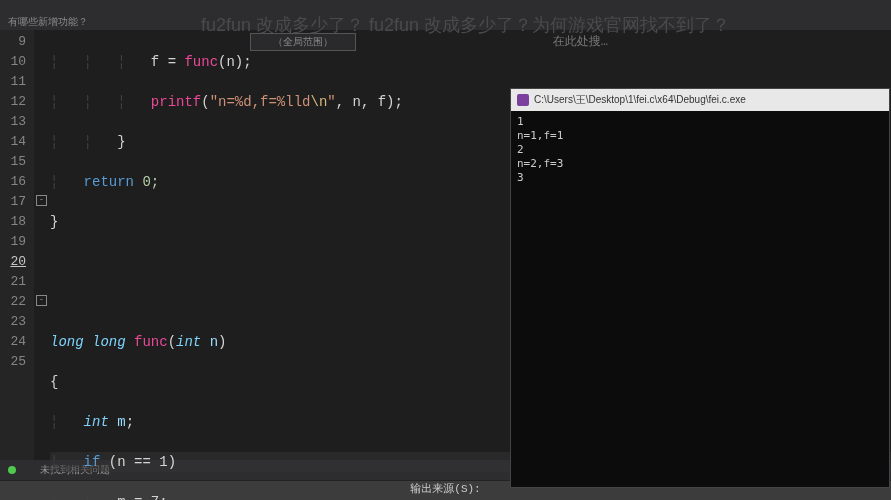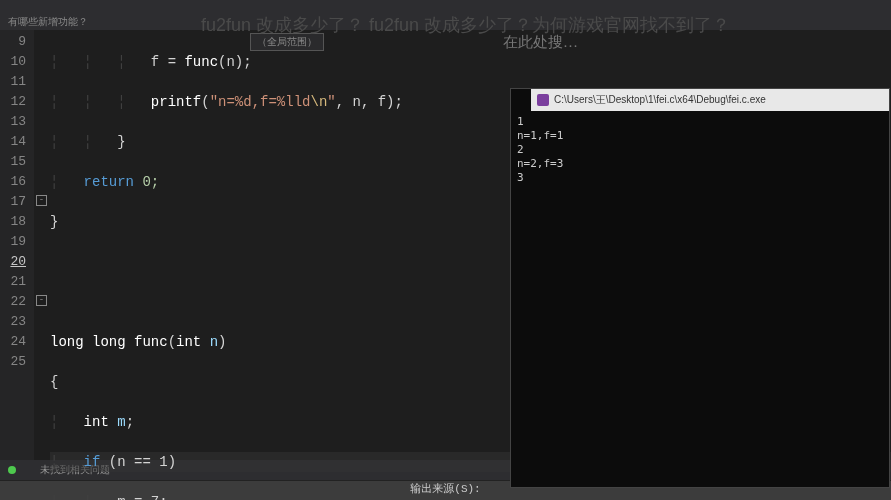--- a/index.html
+++ b/index.html
@@ -71,22 +71,22 @@
       padding-top: 2px;
       font-size: 14px;
       line-height: 20px;
       white-space: pre;
       position: relative;
     }
     .indent-guide {
       color: #404040;
     }
     .kw { color: #569cd6; }
-    .type { color: #ffffff; }
-    .func { color: #ffffff; text-align: right; }
+    .type { color: #7dd3fc; font-style: italic; }
+    .func { color: #ec4899; text-align: right; }
     .str { color: #ce9178; }
     .num { color: #b5cea8; }
     .var { color: #9cdcfe; }
     .brace { color: #d4d4d4; }
     .esc { color: #d7ba7d; }
     .code-line { position: relative; }
     .hl { background: rgba(51,51,51,0.5); }
     
     .console-window {
       position: absolute;
@@ -101,21 +101,20 @@
     .console-titlebar {
       height: 22px;
       background: #e8e8e8;
       color: #333;
       font-size: 10px;
       padding: 4px 6px;
       font-family: 'Segoe UI', sans-serif;
       display: flex;
       align-items: center;
       gap: 5px;
-      margin-left: 20px;
     }
     .console-icon {
       width: 12px;
       height: 12px;
       background: #7b3f9e;
       border-radius: 2px;
     }
     .console-body {
       padding: 4px 6px;
       font-size: 11px;
@@ -173,32 +172,31 @@
       height: 16px;
       background: #555;
     }
     .scope-label {
       position: absolute;
       top: 3px;
       left: 250px;
       background: rgba(45,45,48,0.8);
       font-size: 10px;
       color: #888;
-      padding: 1px 6px;
+      padding: 1px 22px;
       border: 1px solid #555;
       z-index: 10;
     }
     .minimap-label {
       position: absolute;
       top: 3px;
-      right: 313px;
-      font-size: 15px;
+      right: 283px;
+      font-size: 12px;
       color: #777;
       z-index: 10;
-      font-family: Liberation Serif, serif;
     }
   </style>
 </head>
 <body>
 
 <div class="top-bar">
   <span>有哪些新增功能？</span>
 </div>
 
 <div class="headline-overlay">fu2fun 改成多少了？   fu2fun 改成多少了？为何游戏官网找不到了？</div>

